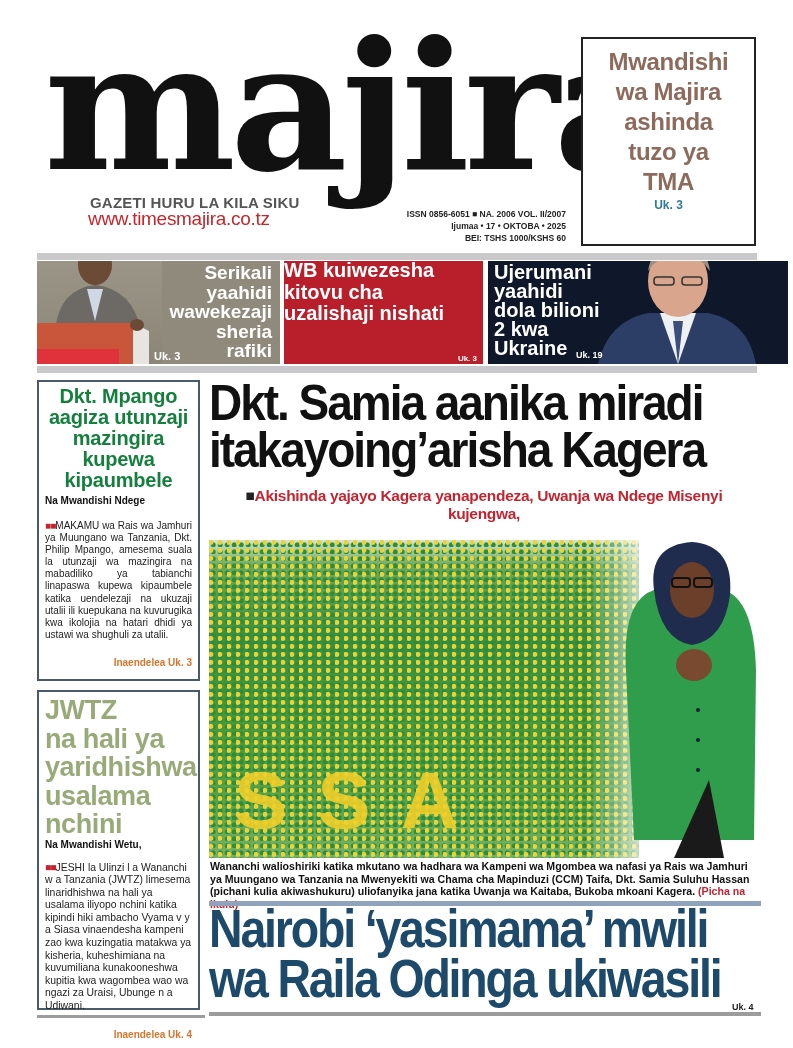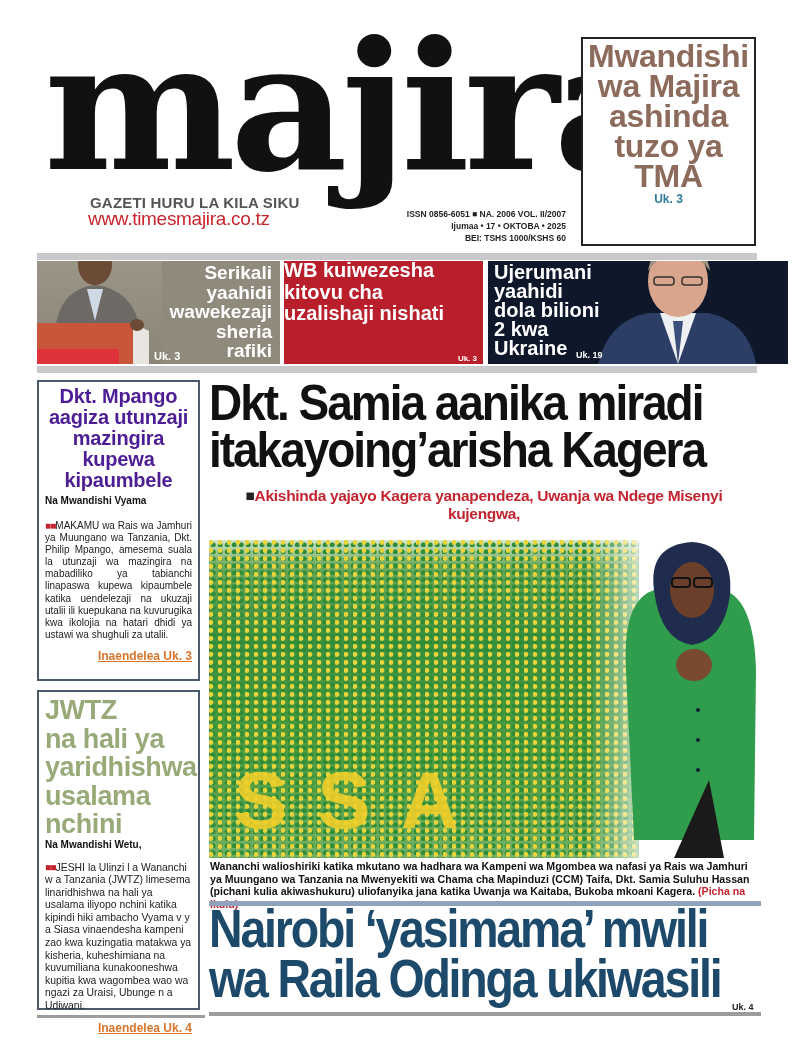--- a/index.html
+++ b/index.html
@@ -8,21 +8,21 @@
   .abs{position:absolute;}
 
   
   #masthead-logo{left:44px;top:18px;font-family:"DejaVu Serif",serif;font-weight:bold;font-size:178px;line-height:1;letter-spacing:-6px;color:#111;transform:scaleX(1.02);transform-origin:left top;}
   #tagline{left:90px;top:194px;font-weight:bold;font-size:15px;color:#555;letter-spacing:0.2px;}
   #website{left:88px;top:208px;font-size:19px;color:#c8262c;letter-spacing:-0.3px;}
   #issue-info{left:340px;top:208px;width:226px;text-align:right;font-size:8.5px;font-weight:bold;line-height:12px;color:#222;}
 
   
   #teaser-box{left:581px;top:37px;width:175px;height:209px;border:2px solid #222;text-align:center;background:#fff;}
-  #teaser-box .head{font-weight:bold;font-size:32px;line-height:30px;color:#8d6b5c;margin-top:2px;letter-spacing:-0.3px;}
+  #teaser-box .head{font-weight:bold;font-size:24px;line-height:30px;color:#8d6b5c;margin-top:8px;letter-spacing:-0.3px;}
   #teaser-box .uk{font-weight:bold;font-size:12px;color:#2f7a99;margin-top:1px;}
 
   
   .grey-rule{height:7px;background:#c9c9cc;}
   #strip-rule-top{left:37px;top:253px;width:720px;}
   #strip-rule-bot{left:37px;top:366px;width:720px;}
 
   #strip-1{left:37px;top:261px;width:243px;height:103px;background:#8f8a7c;overflow:hidden;}
   #strip-1 .photo{position:absolute;left:0;top:0;width:125px;height:103px;background:linear-gradient(180deg,#9b9587 0%,#8a8577 100%);}
   #strip-1 .head{position:absolute;right:8px;top:2px;text-align:right;font-weight:bold;font-size:19px;line-height:19.5px;color:#fff;}
@@ -33,26 +33,26 @@
   #strip-2 .uk{position:absolute;right:6px;bottom:1px;font-weight:bold;font-size:8px;color:#fff;}
 
   #strip-3{left:488px;top:261px;width:300px;height:103px;background:#0f172a;overflow:hidden;}
   #strip-3 .head{position:absolute;left:6px;top:2px;font-weight:bold;font-size:20px;line-height:19px;color:#fff;z-index:2;}
   #strip-3 .uk{position:absolute;left:88px;bottom:4px;font-weight:bold;font-size:9px;color:#fff;z-index:2;}
 
   
   .side-box{position:absolute;left:37px;width:163px;border:2px solid #4a5a6a;background:#fff;padding:4px 6px;}
   #side-1{top:380px;height:301px;}
   #side-2{top:690px;height:320px;}
-  .side-head-red{text-align:center;font-weight:bold;font-size:20px;line-height:21px;color:#4c1d95;letter-spacing:-0.2px;}
+  .side-head-red{text-align:center;font-weight:bold;font-size:20px;line-height:21px;color:#15803d;letter-spacing:-0.2px;}
   .side-head-green{text-align:left;font-weight:bold;font-size:27px;line-height:28.5px;color:#97aa78;letter-spacing:-0.4px;}
   .byline{font-weight:bold;font-size:10px;color:#111;margin-top:4px;}
   .side-body{font-size:10px;line-height:12.1px;color:#222;text-align:justify;margin-top:14px;}
   .side-body .sq{color:#c42430;letter-spacing:-1px;}
-  .cont{text-align:right;font-weight:bold;font-size:12px;color:#d8752c;margin-top:8px;text-decoration:underline;}
+  .cont{text-align:right;font-weight:bold;font-size:10px;color:#d8752c;margin-top:16px;}
 
   
   #main-head{left:209px;top:380px;width:550px;font-weight:bold;font-size:50px;line-height:47px;color:#111;letter-spacing:-2.2px;transform:scaleX(0.92);transform-origin:left top;white-space:nowrap;}
   #sub-head{left:212px;top:487px;width:544px;font-weight:bold;font-size:15.5px;line-height:18px;color:#c42430;text-align:center;letter-spacing:-0.3px;}
   #sub-head .sq{color:#222;}
   #sub-head .uk{font-size:8px;color:#222;}
 
   
   #main-photo{left:209px;top:540px;width:552px;height:318px;overflow:hidden;background:#fff;}
   #crowd{position:absolute;left:0;top:0;width:430px;height:326px;
@@ -152,21 +152,21 @@
 <div class="abs grey-rule" id="strip-rule-bot"></div>
 
 <div class="side-box" id="side-1">
   <div class="side-head-red">
     <div>Dkt. Mpango</div>
     <div>aagiza utunzaji</div>
     <div>mazingira</div>
     <div>kupewa</div>
     <div>kipaumbele</div>
   </div>
-  <div class="byline">Na Mwandishi Vyama</div>
+  <div class="byline">Na Mwandishi Ndege</div>
   <div class="side-body"><span class="sq">■■</span><span>MAKAMU wa Rais wa Jamhuri ya Muungano wa Tanzania, Dkt. Philip Mpango, amesema suala la utunzaji wa mazingira na mabadiliko ya tabianchi linapaswa kupewa kipaumbele katika uendelezaji na ukuzaji utalii ili kuepukana na kuvurugika kwa ikolojia na hatari dhidi ya ustawi wa shughuli za utalii.</span></div>
   <div class="cont">Inaendelea Uk. 3</div>
 </div>
 
 <div class="side-box" id="side-2">
   <div class="side-head-green">
     <div>JWTZ</div>
     <div>na hali ya</div>
     <div>yaridhishwa</div>
     <div>usalama</div>

